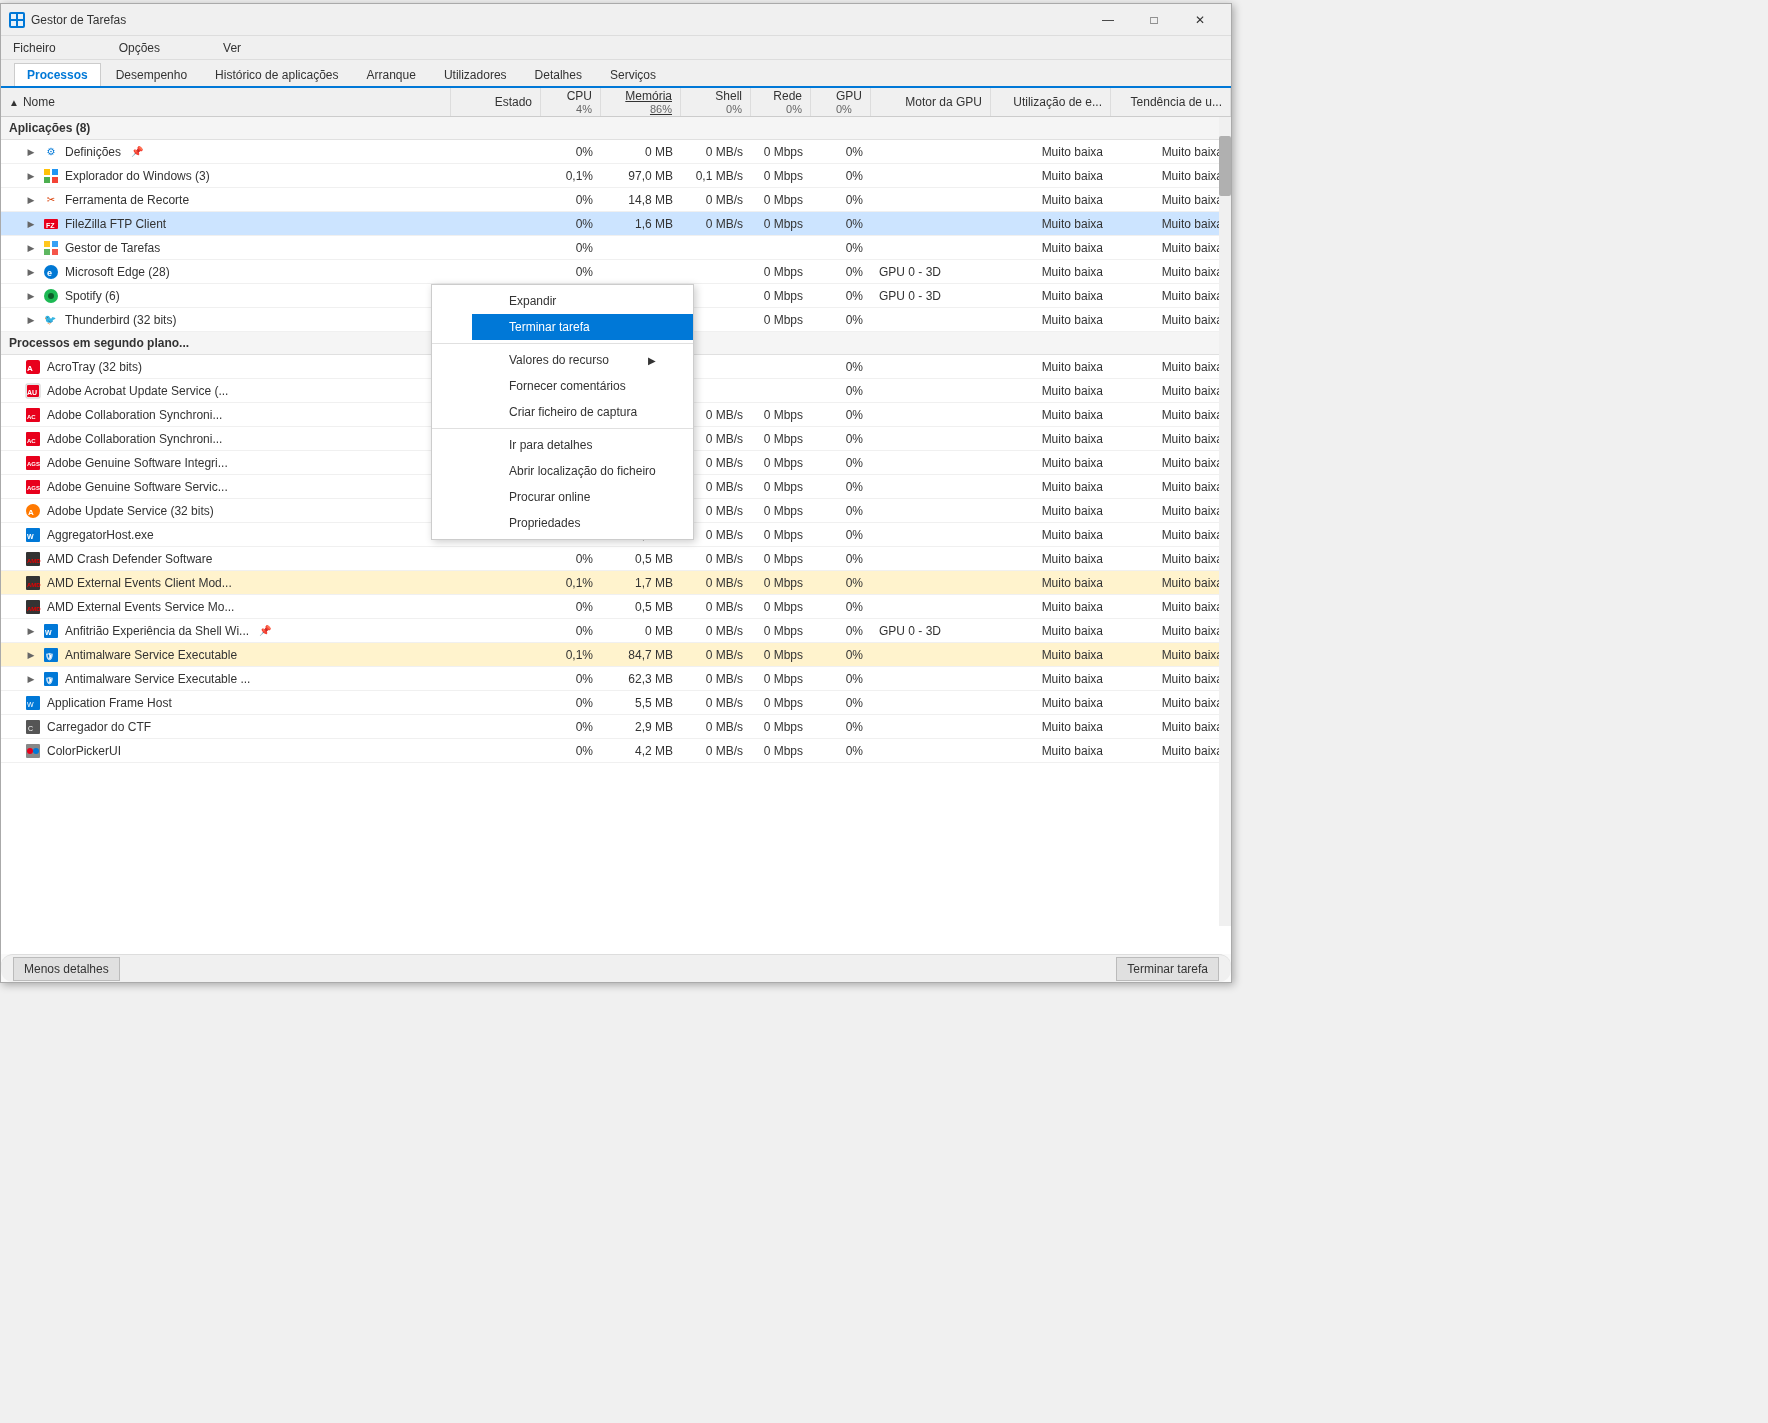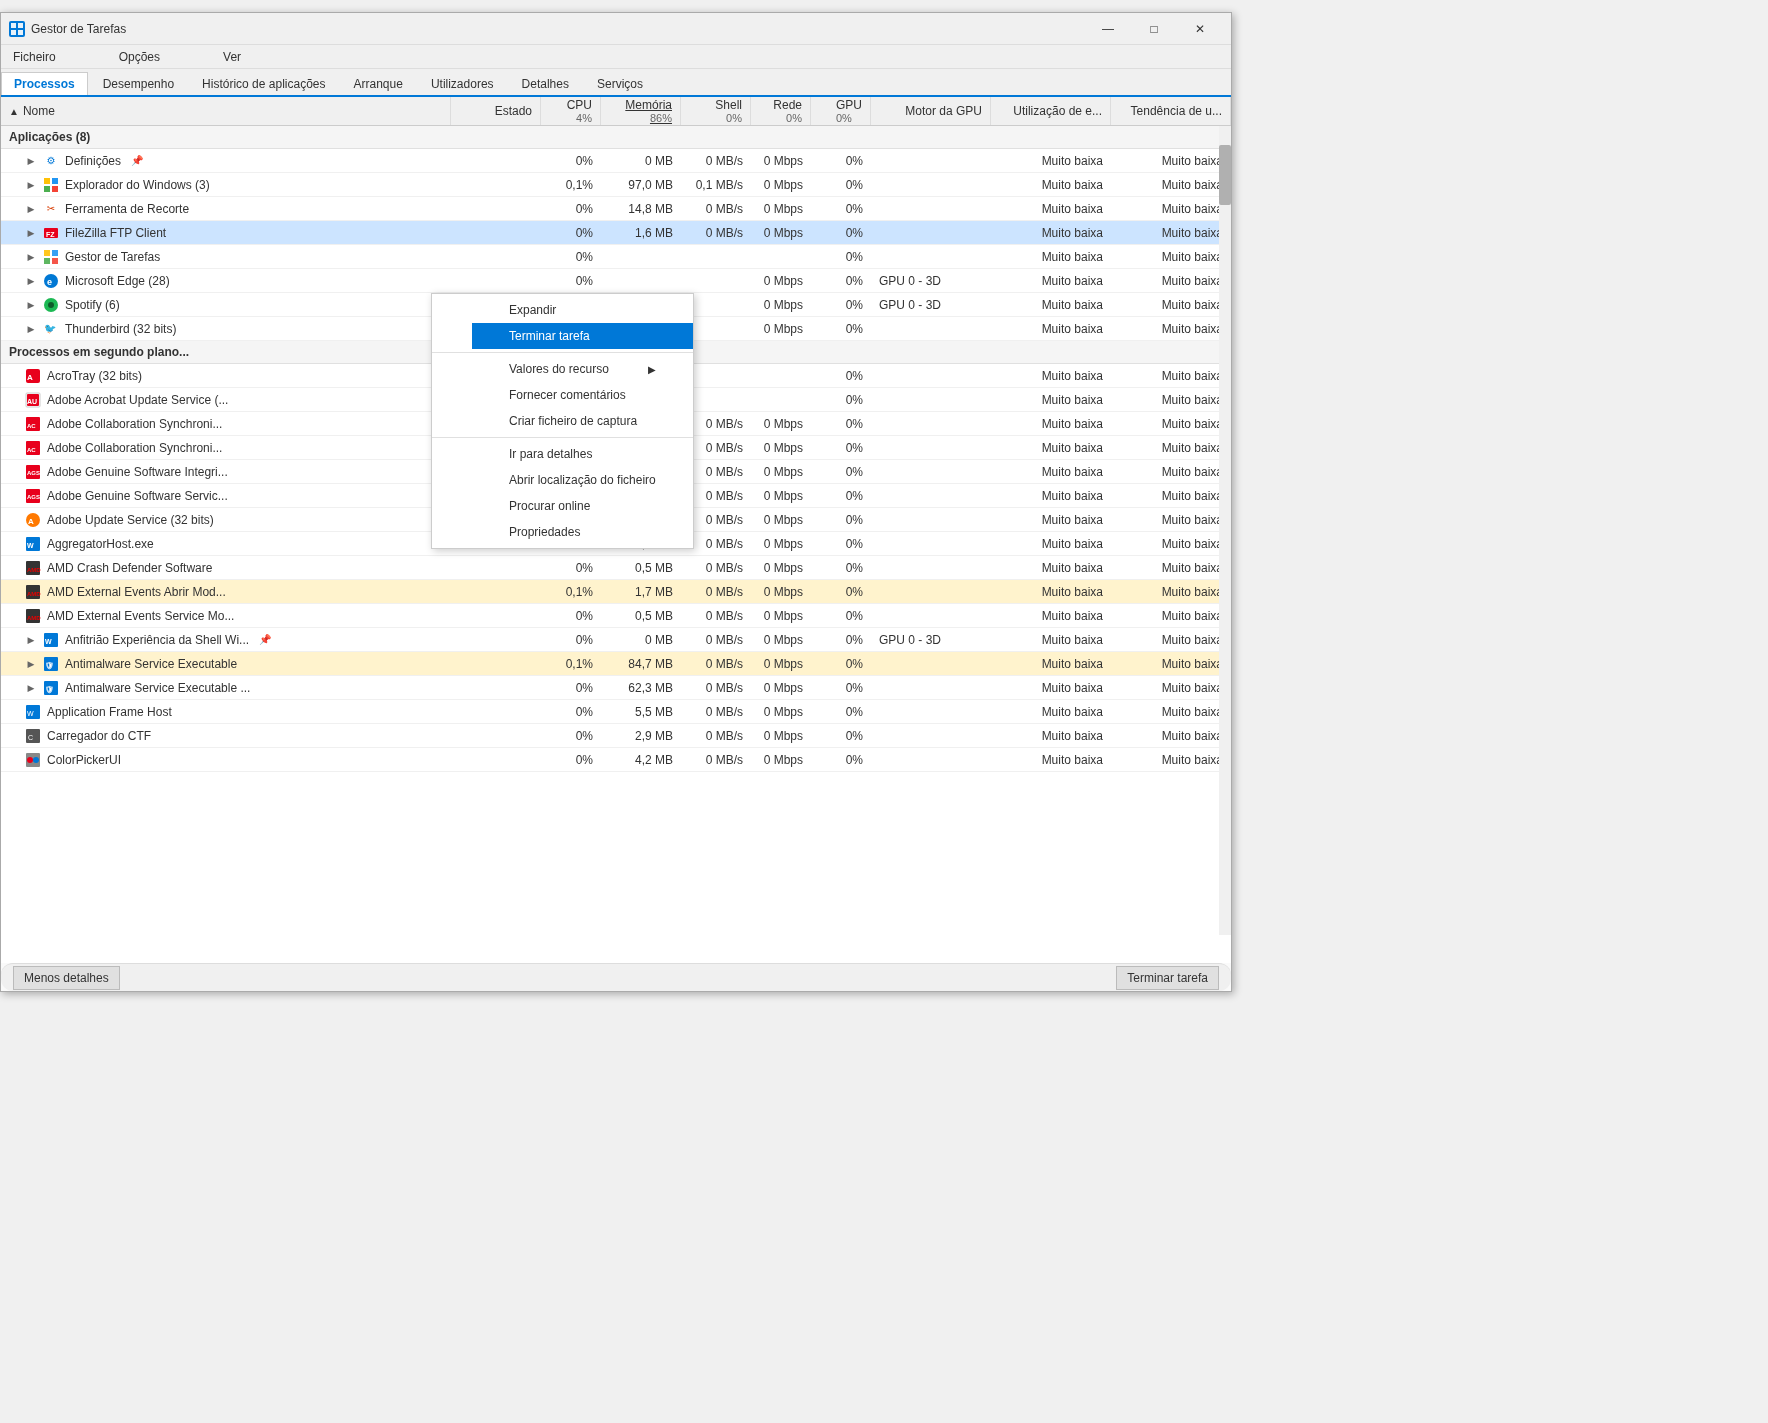--- a/index.html
+++ b/index.html
@@ -13,21 +13,21 @@
     }
     .window {
       width: 1232px;
       height: 980px;
       background: #fafafa;
       border: 1px solid #aaa;
       box-shadow: 2px 2px 8px rgba(0,0,0,0.3);
       display: flex;
       flex-direction: column;
       position: absolute;
-      top: 12px;
+      top: 3px;
       left: 0;
     }
     .title-bar {
       background: #f0f0f0;
       height: 32px;
       display: flex;
       align-items: center;
       padding: 0 8px;
       border-bottom: 1px solid #ddd;
       flex-shrink: 0;
@@ -81,21 +81,21 @@
       cursor: pointer;
       font-size: 12px;
       color: #333;
     }
     .tab-bar {
       height: 28px;
       display: flex;
       align-items: flex-end;
       background: #f0f0f0;
       border-bottom: 2px solid #0078d7;
-      padding: 0 0;
+      padding: 0 13px;
       flex-shrink: 0;
     }
     .tab {
       padding: 4px 12px;
       cursor: pointer;
       font-size: 12px;
       color: #333;
       border: 1px solid transparent;
       border-bottom: none;
       margin-right: 2px;
@@ -710,21 +710,21 @@
     </div>
 
     <div class="table-row highlighted">
       <div class="cell name-cell indent1">
         <div class="process-icon">
           <svg width="16" height="16" viewBox="0 0 16 16">
             <rect x="1" y="1" width="14" height="14" rx="1" fill="#333"></rect>
             <text x="2" y="12" fill="#e80000" font-size="6" font-weight="bold">AMD</text>
           </svg>
         </div>
-        <span>AMD External Events Abrir Mod...</span>
+        <span>AMD External Events Client Mod...</span>
       </div>
       <div class="cell"></div>
       <div class="cell right">0,1%</div>
       <div class="cell right">1,7 MB</div>
       <div class="cell right">0 MB/s</div>
       <div class="cell right">0 Mbps</div>
       <div class="cell right">0%</div>
       <div class="cell"></div>
       <div class="cell right">Muito baixa</div>
       <div class="cell right">Muito baixa</div>

